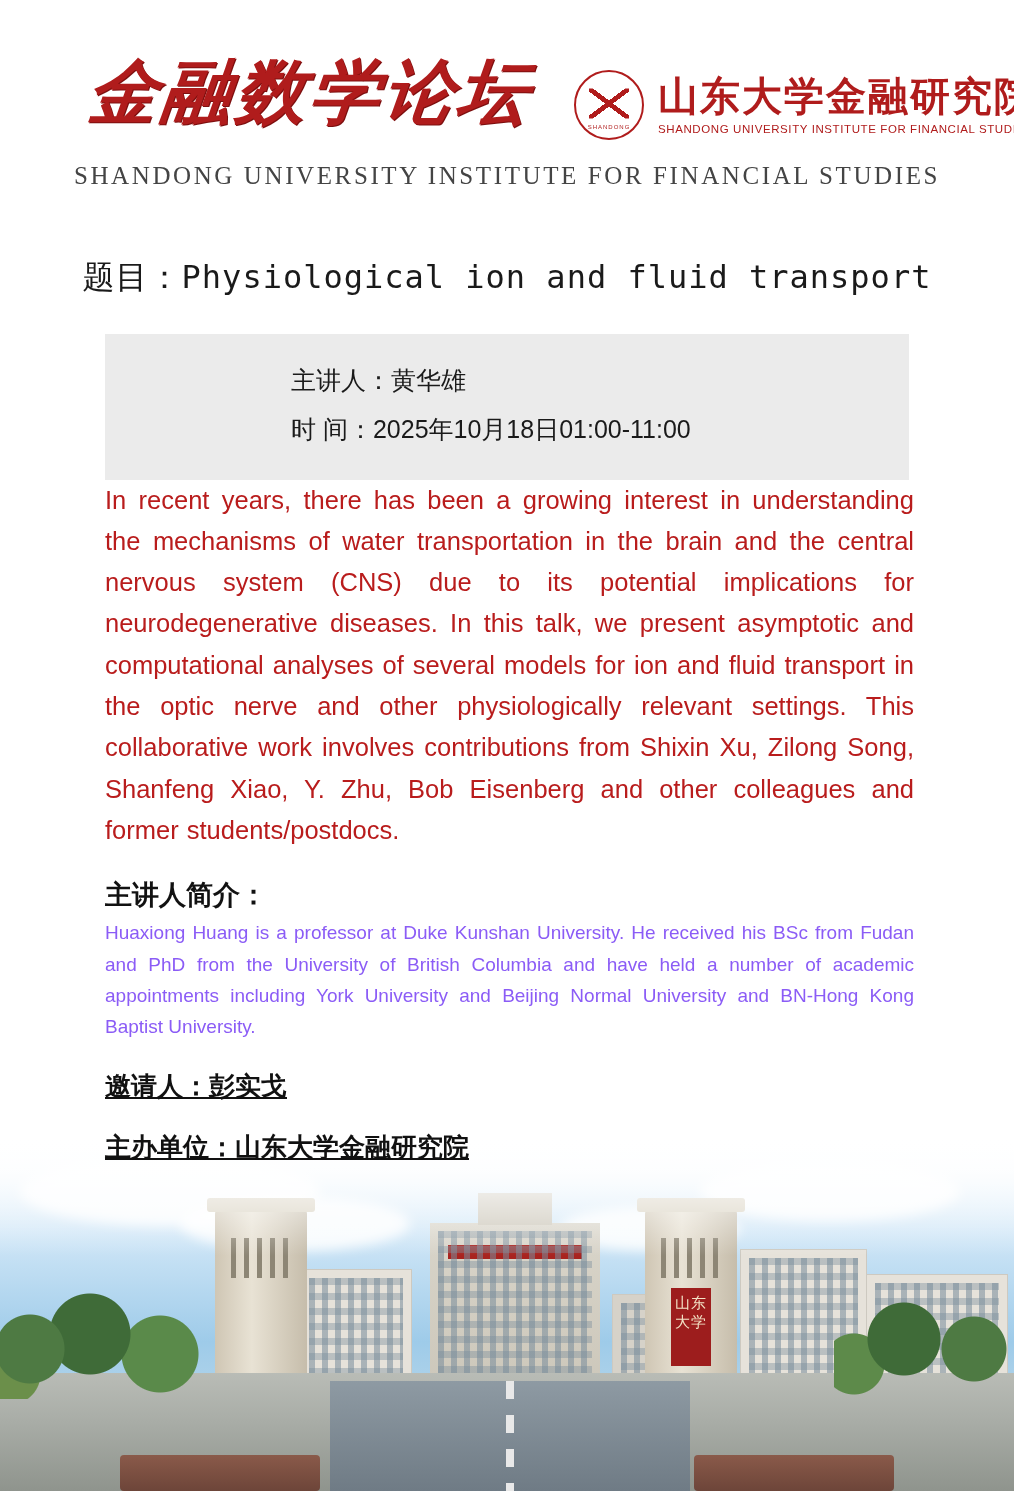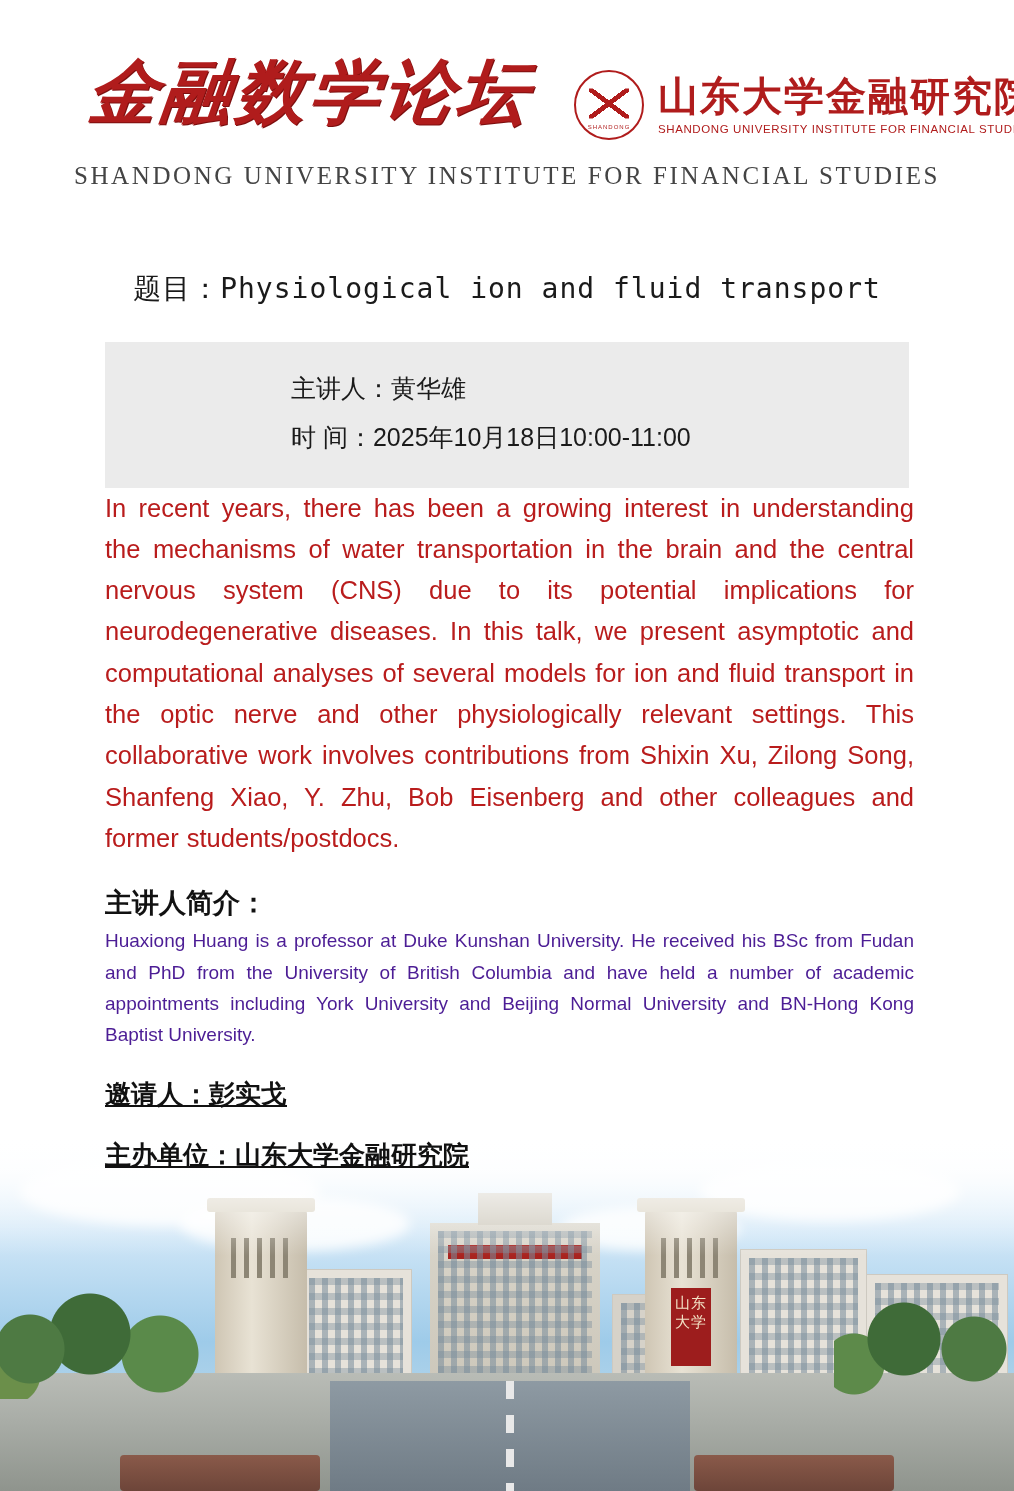--- a/index.html
+++ b/index.html
@@ -107,23 +107,23 @@
     font-family: "Liberation Serif", serif;
     font-size: 25px;
     color: #444444;
     letter-spacing: 2.6px;
     margin-top: 22px;
   }
 
   
   .topic {
     text-align: center;
-    font-size: 28px;
+    font-size: 32px;
     color: #1a1a1a;
-    margin-top: 42px;
+    margin-top: 28px;
     font-family: "DejaVu Sans Mono", monospace;
     letter-spacing: 1px;
     padding: 0 23px;
   }
   .topic .topic-label {
     font-family: "Liberation Sans", sans-serif;
   }
 
   
   .info-box {
@@ -155,21 +155,21 @@
   .abstract {
     font-size: 25.5px;
     line-height: 1.62;
     color: #b91c1c;
     text-align: justify;
     word-spacing: 1px;
   }
   .bio {
     font-size: 19px;
     line-height: 1.65;
-    color: #4c1d95;
+    color: #8b5cf6;
     text-align: justify;
     margin-top: 2px;
   }
   .sec-head-tight {
     margin-top: 26px;
   }
   .line-bold {
     font-size: 26px;
     font-weight: bold;
     color: #111111;
@@ -366,21 +366,21 @@
     </div>
     <div class="header-en">SHANDONG UNIVERSITY INSTITUTE FOR FINANCIAL STUDIES</div>
   </div>
 
   <div class="topic">
     <span class="topic-label">题目：</span><span>Physiological ion and fluid transport</span>
   </div>
 
   <div class="info-box">
     <div class="info-line">主讲人：黄华雄</div>
-    <div class="info-line">时  间：2025年10月18日10:00-11:00</div>
+    <div class="info-line">时  间：2025年10月18日01:00-11:00</div>
   </div>
 
   <div class="body-wrap">
     <div class="abstract">In recent years, there has been a growing interest in understanding the mechanisms  of water transportation in the brain and the central nervous system (CNS)  due to its potential implications for neurodegenerative diseases. In this talk, we present asymptotic and computational analyses of several models for ion and fluid transport in the  optic nerve and other physiologically relevant settings. This collaborative work involves contributions from Shixin Xu, Zilong Song, Shanfeng Xiao, Y. Zhu, Bob Eisenberg and other colleagues and former students/postdocs.</div>
 
     <div class="sec-head sec-head-tight">主讲人简介：</div>
     <div class="bio">Huaxiong Huang is a professor at Duke Kunshan University. He received his BSc from Fudan and PhD from the University of British Columbia and have held a number of academic appointments including York University and Beijing Normal University and BN-Hong Kong Baptist University.</div>
 
     <div class="line-bold">邀请人：彭实戈</div>
     <div class="line-bold">主办单位：山东大学金融研究院</div>

